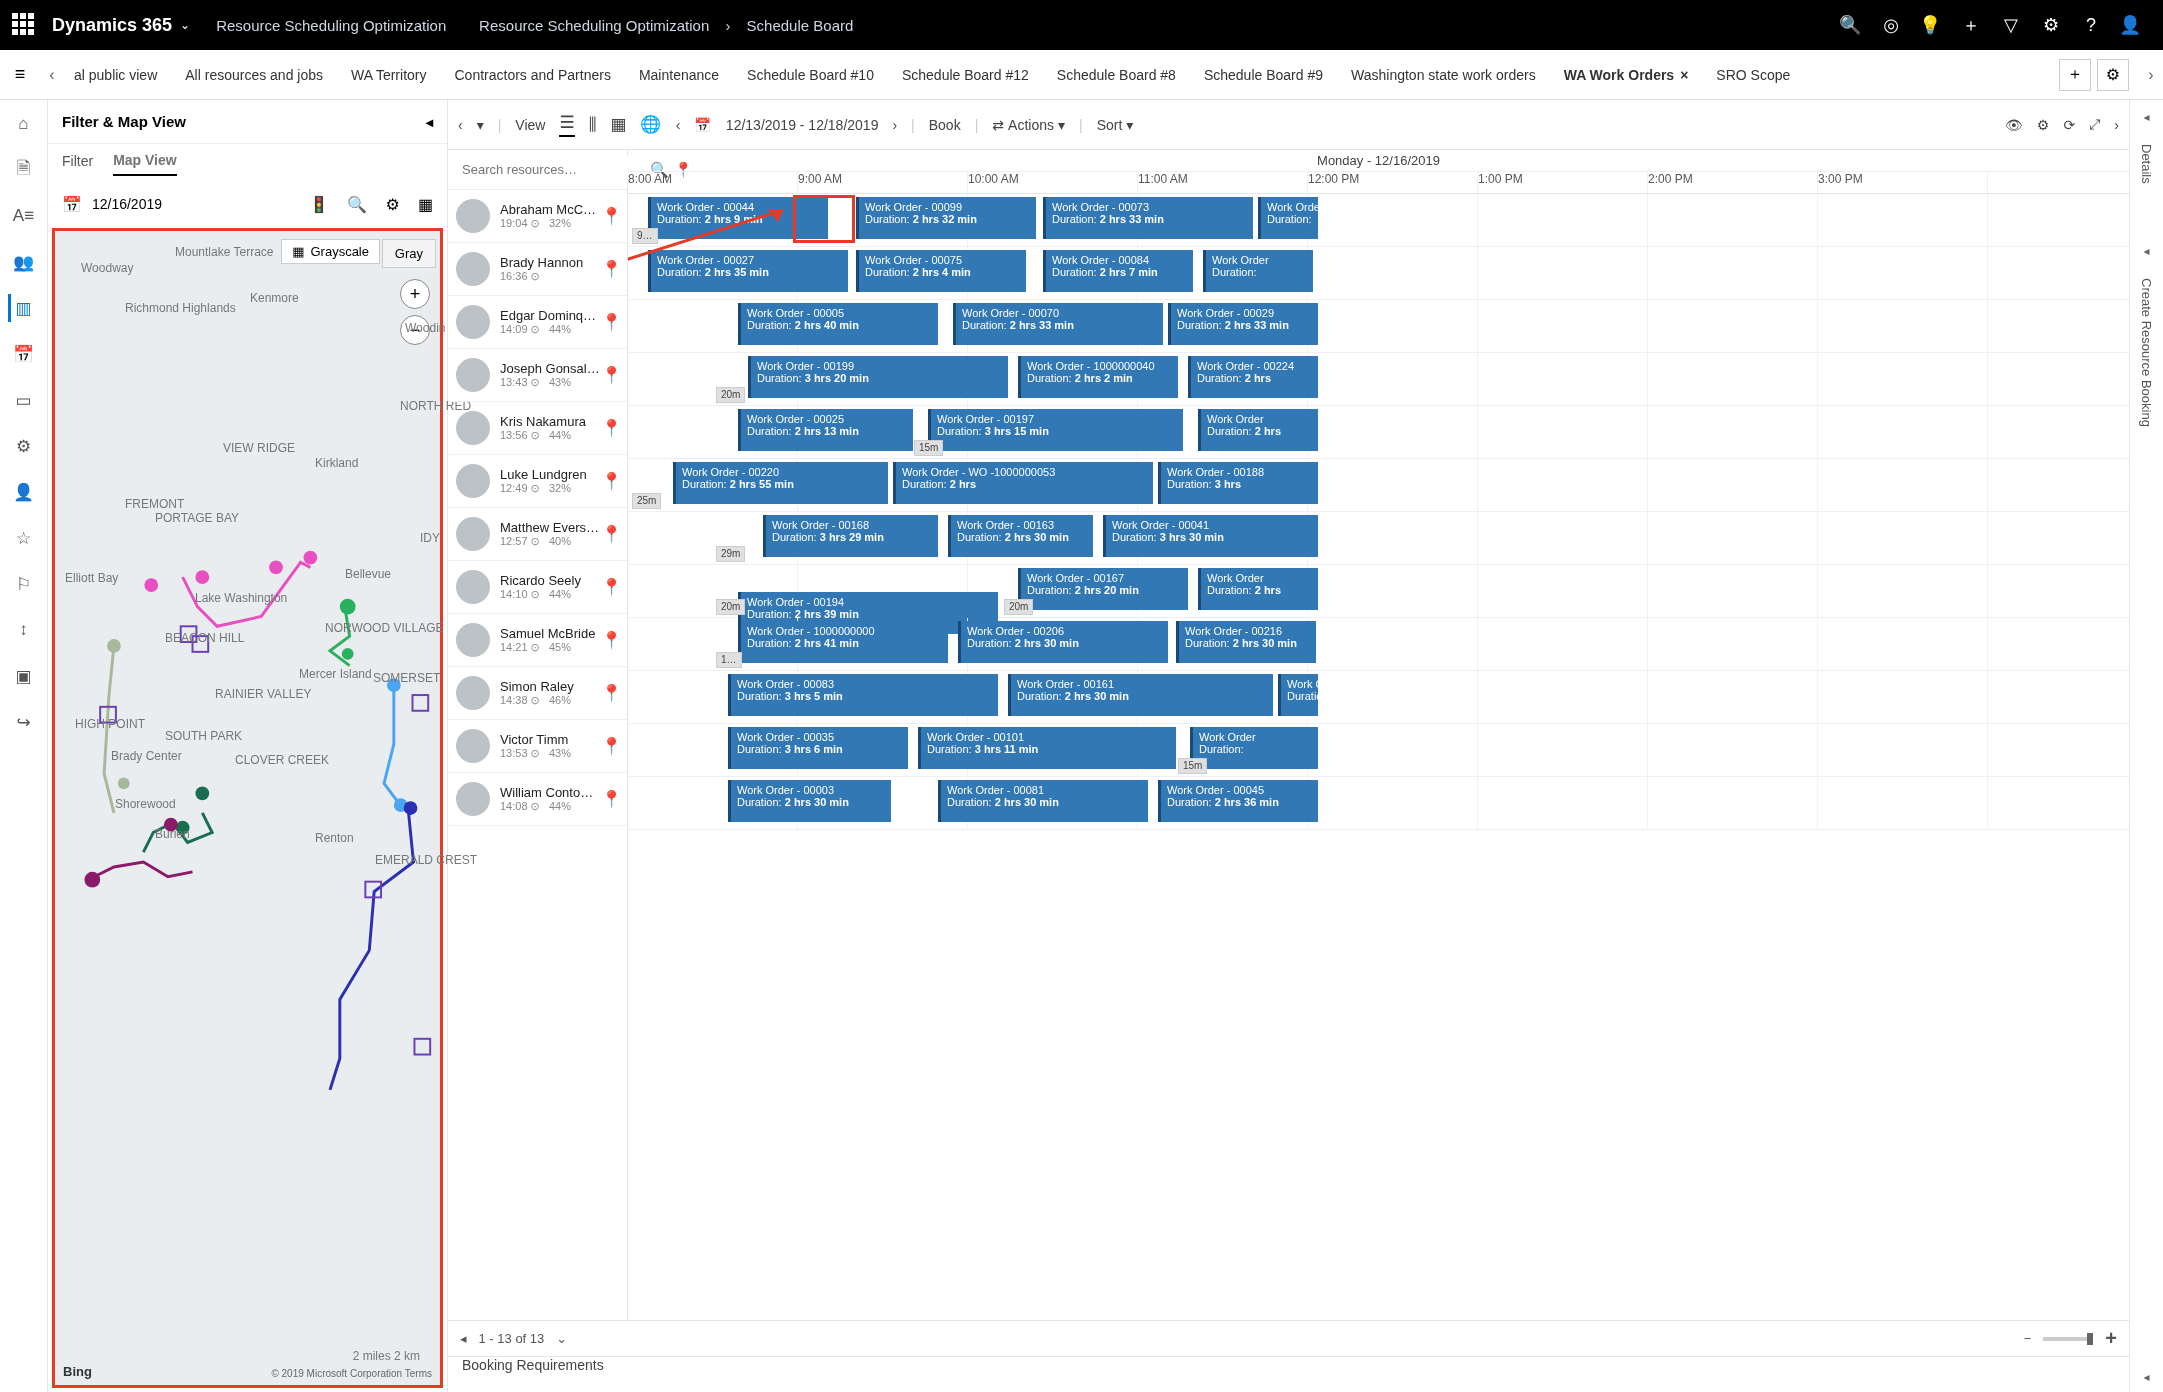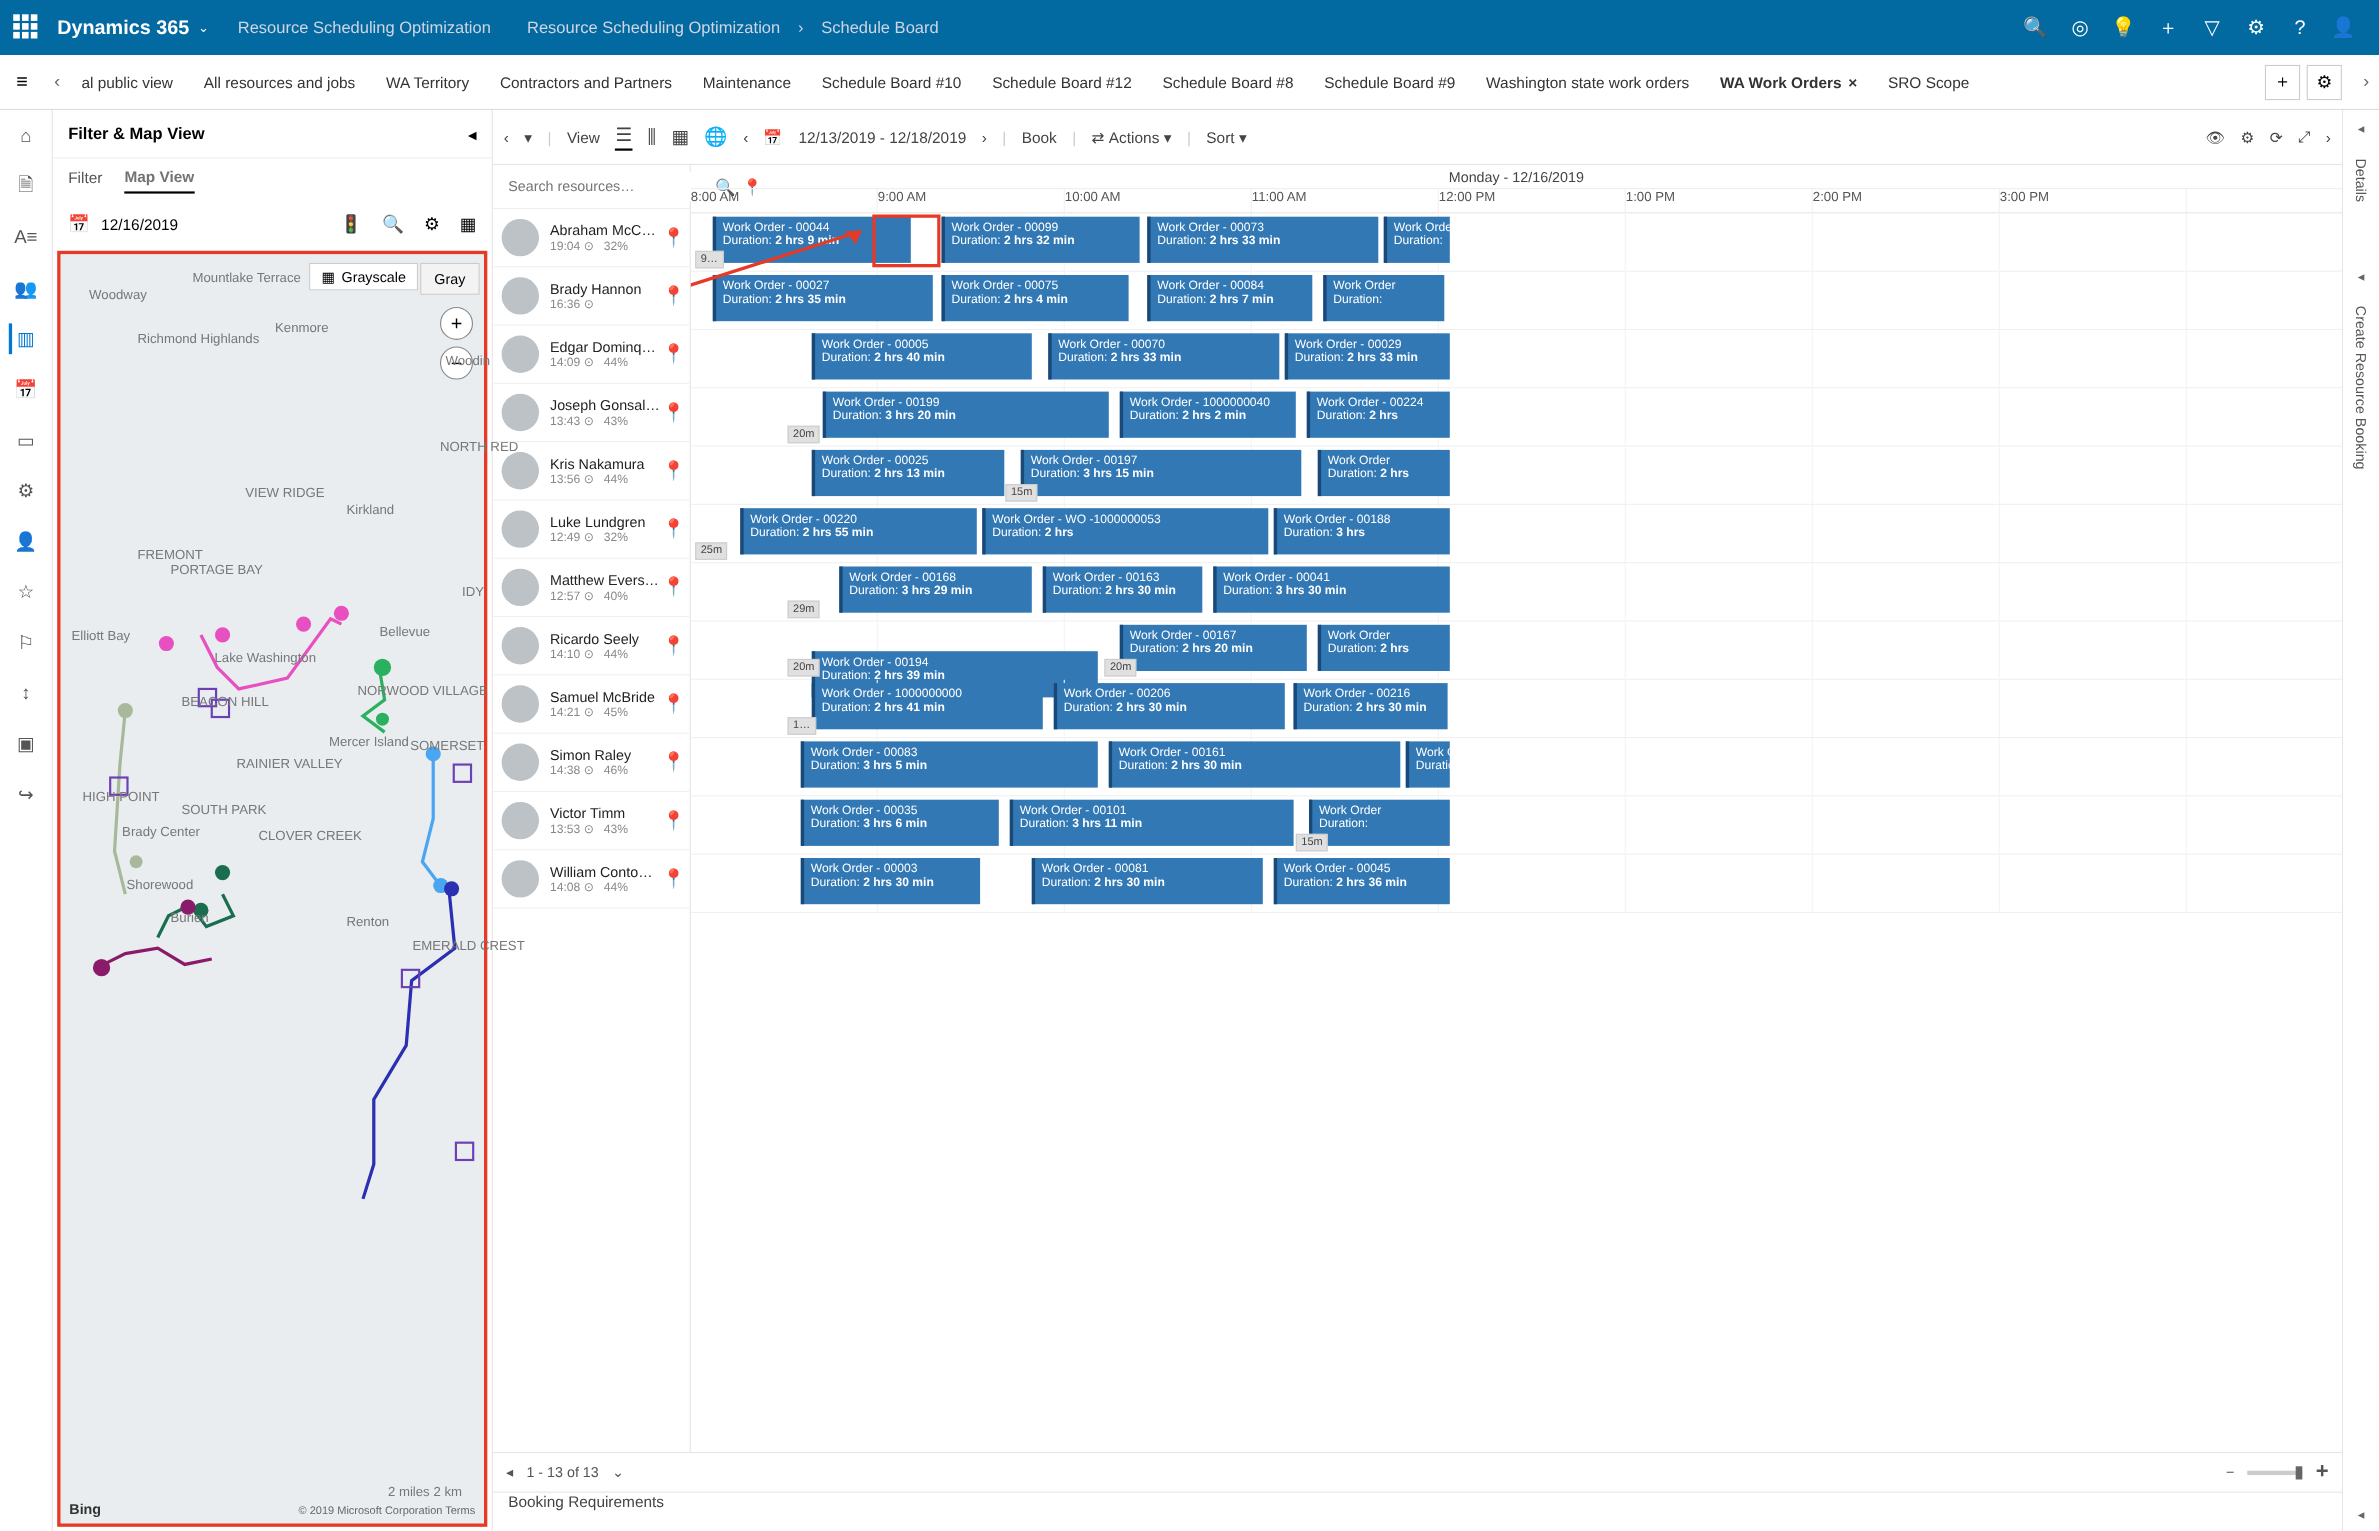--- a/index.html
+++ b/index.html
@@ -1,19 +1,19 @@
 <!DOCTYPE html>
 <html><head>
 <meta charset="utf-8">
 <style>
 * { box-sizing: border-box; margin: 0; padding: 0; font-family: "Segoe UI", Arial, sans-serif; }
 body { background: #fff; overflow: hidden; width: 2163px; height: 1392px; position: relative; }
 
 
-.topnav { height: 50px; background: #0369a1; color: #fff; display: flex; align-items: center; padding: 0 12px; }
+.topnav { height: 50px; background: #000000; color: #fff; display: flex; align-items: center; padding: 0 12px; }
 .topnav .waffle { width: 24px; height: 24px; display: grid; grid-template-columns: repeat(3,6px); grid-template-rows: repeat(3,6px); gap: 2px; margin-right: 16px; cursor: pointer; }
 .topnav .waffle span { background: #fff; }
 .topnav .brand { font-size: 18px; font-weight: 600; margin-right: 8px; }
 .topnav .chev { margin-right: 20px; font-size: 12px; }
 .topnav .breadcrumb { font-size: 15px; color: #d0d5e4; }
 .topnav .breadcrumb span { margin: 0 6px; }
 .topnav .spacer { flex: 1; }
 .topnav .icon-btn { width: 40px; height: 50px; display: flex; align-items: center; justify-content: center; cursor: pointer; font-size: 18px; color: #fff; }
 
 

